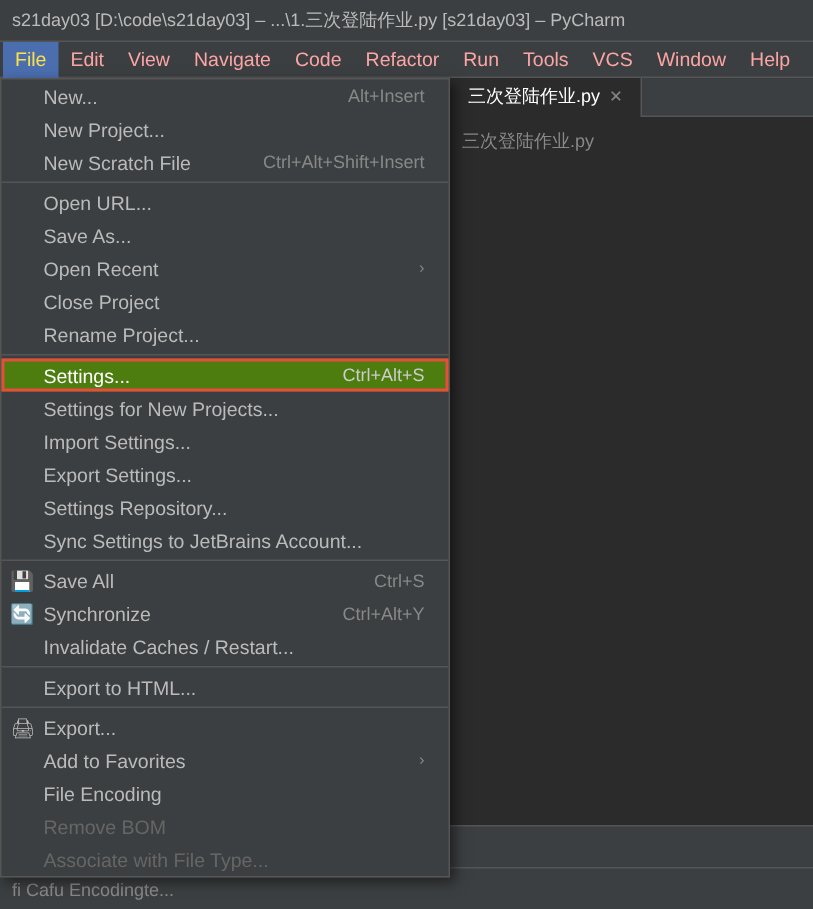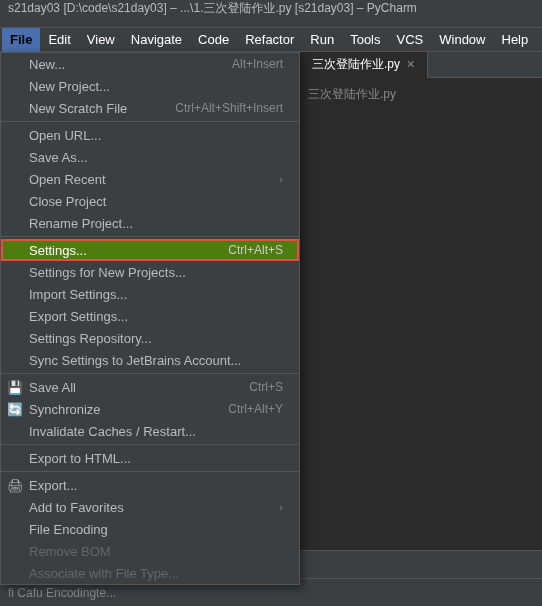--- a/index.html
+++ b/index.html
@@ -12,48 +12,47 @@
       overflow: hidden;
       position: relative;
     }
 
     
     .title-bar {
       background: #3c3f41;
       color: #bbbbbb;
       height: 28px;
       display: flex;
-      align-items: flex-start;
+      align-items: center;
       padding: 0 8px;
       font-size: 12px;
       border-bottom: 1px solid #555;
     }
 
     
     .menu-bar {
       background: #3c3f41;
       height: 24px;
       display: flex;
       align-items: center;
       padding: 0 2px;
       border-bottom: 1px solid #555;
     }
     .menu-item {
-      color: #ffffff;
+      color: #fca5a5;
       padding: 2px 8px;
       cursor: pointer;
       font-size: 13px;
       height: 24px;
       display: flex;
       align-items: center;
     }
     .menu-item.active {
       background: #4b6eaf;
-      color: #000000;
-      font-weight: bold;
+      color: #fde047;
     }
 
     
     .main-area {
       display: flex;
       height: calc(606px - 28px - 24px - 28px - 28px);
       position: relative;
     }
 
     

